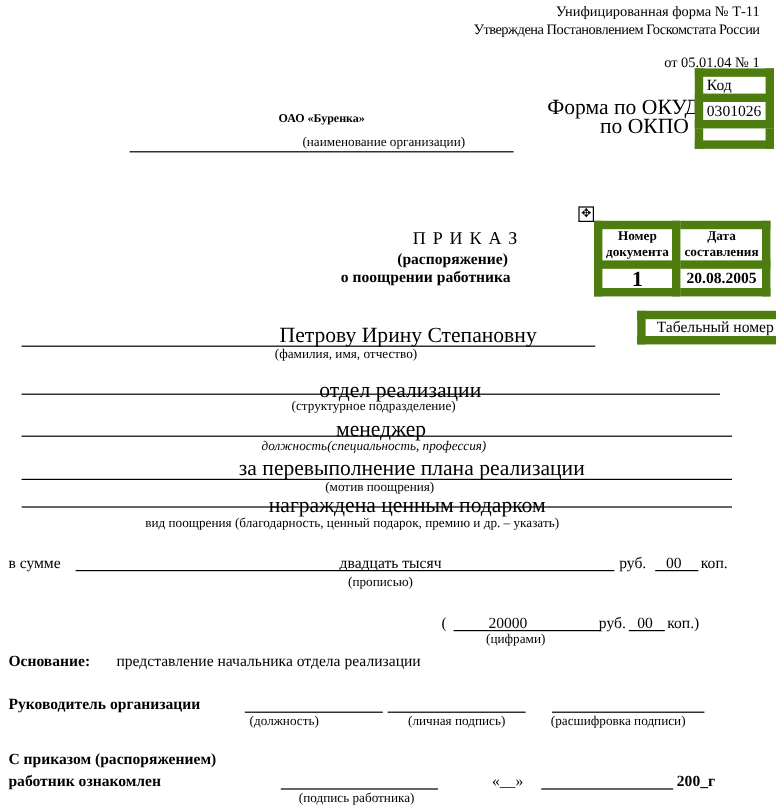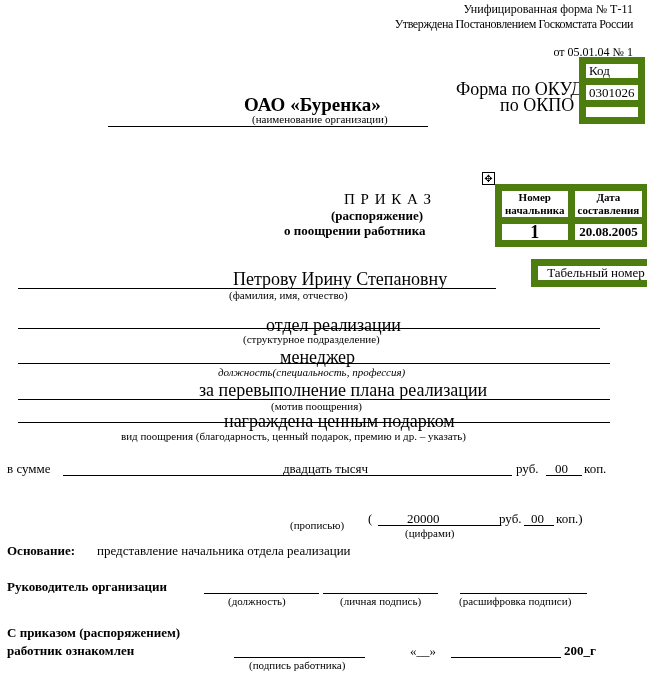--- a/index.html
+++ b/index.html
@@ -33,35 +33,35 @@
       </tr>
   <tr style="height:16px;margin-left:33px;">
         <td style="line-height:15px;">0301026</td>
       </tr>
   <tr style="height:17px;">
         <td style="line-height:16px;"></td>
       </tr>
 </tbody>
   </table>
 
-<div class="abs b" style="left:232px; top:94px; font-size:19px;margin-left:12px;">ОАО «Буренка»</div>
+<div class="abs b" style="left:232px; top:94px; font-size:10px;">ОАО «Буренка»</div>
 <div class="abs s11" style="left:252px; top:113px;">(наименование организации)</div>
 <div class="hline" style="left:108px; top:126px; width:320px;"></div>
 
 <div class="abs" style="left:344px; top:191px; font-size:15px; letter-spacing:1px;">П Р И К А З</div>
 <div class="abs s13 b" style="left:331px; top:208px;">(распоряжение)</div>
 <div class="abs s13 b" style="left:284px; top:223px;">о поощрении работника</div>
 
 <div class="move-handle" style="left:482px; top:172px;">✥</div>
 <table class="box ctr" style="left:495px; top:184px; width:145px;">
   <tbody>
       <tr style="height:32px;">
     <td class="b s11" style="width:62px; line-height:13px;">
       <span>Номер</span><br>
-      <span>начальника</span>
+      <span>документа</span>
     </td>
     <td class="b s11" style="line-height:13px;">
       <span>Дата</span><br>
       <span>составления</span>
     </td>
   </tr>
   <tr style="height:17px;">
     <td class="b s14" style="line-height:16px;">1</td>
     <td class="b s13" style="line-height:16px;">20.08.2005</td>
   </tr>
@@ -96,39 +96,39 @@
 <div class="hline" style="left:18px; top:422px; width:592px;"></div>
 <div class="abs s11" style="left:121px; top:430px;">вид поощрения (благодарность, ценный подарок, премию и др. – указать)</div>
 
 <div class="abs s13" style="left:7px; top:461px;">в сумме</div>
 <div class="hline" style="left:63px; top:475px; width:449px;"></div>
 <div class="abs s13" style="left:283px; top:461px;">двадцать тысяч</div>
 <div class="abs s13" style="left:516px; top:461px;">руб.</div>
 <div class="hline" style="left:546px; top:475px; width:36px;"></div>
 <div class="abs s13" style="left:555px; top:461px;">00</div>
 <div class="abs s13" style="left:584px; top:461px;">коп.</div>
-<div class="abs s11" style="left:290px; top:479px;margin-top:40px;">(прописью)</div>
+<div class="abs s11" style="left:290px; top:479px;">(прописью)</div>
 
 <div class="abs s13" style="left:368px; top:511px;">(</div>
 <div class="hline" style="left:378px; top:525px; width:122px;"></div>
 <div class="abs s13" style="left:407px; top:511px;">20000</div>
 <div class="abs s13" style="left:499px; top:511px;">руб.</div>
 <div class="hline" style="left:524px; top:525px; width:30px;"></div>
 <div class="abs s13" style="left:531px; top:511px;">00</div>
 <div class="abs s13" style="left:556px; top:511px;">коп.)</div>
 <div class="abs s11" style="left:405px; top:527px;">(цифрами)</div>
 
 <div class="abs s13 b" style="left:7px; top:543px;">Основание:</div>
 <div class="abs s13" style="left:97px; top:543px;">представление начальника отдела реализации</div>
 
 <div class="abs s13 b" style="left:7px; top:579px;">Руководитель организации</div>
 <div class="hline" style="left:204px; top:593px; width:115px;"></div>
 <div class="hline" style="left:323px; top:593px; width:115px;"></div>
 <div class="hline" style="left:460px; top:593px; width:127px;"></div>
-<div class="abs s11" style="left:228px; top:595px;">(должность)</div>
+<div class="abs s11" style="left:208px; top:595px;">(должность)</div>
 <div class="abs s11" style="left:340px; top:595px;">(личная подпись)</div>
 <div class="abs s11" style="left:459px; top:595px;">(расшифровка подписи)</div>
 
 <div class="abs s13 b" style="left:7px; top:625px;">С приказом (распоряжением)</div>
 <div class="abs s13 b" style="left:7px; top:643px;">работник ознакомлен</div>
 <div class="hline" style="left:234px; top:657px; width:131px;"></div>
 <div class="abs s11" style="left:249px; top:659px;">(подпись работника)</div>
 <div class="abs s13" style="left:410px; top:643px;">«__»</div>
 <div class="hline" style="left:451px; top:657px; width:110px;"></div>
 <div class="abs s13 b" style="left:564px; top:643px;">200_г</div>

